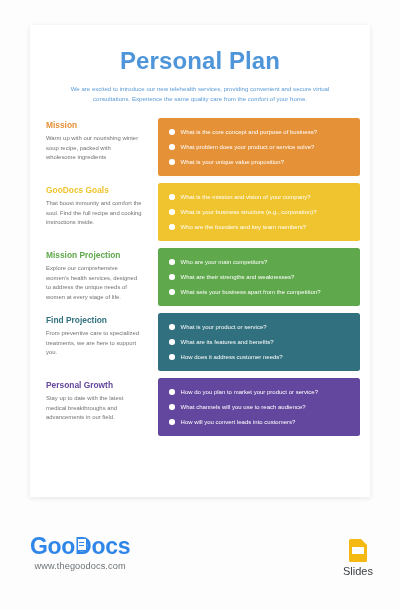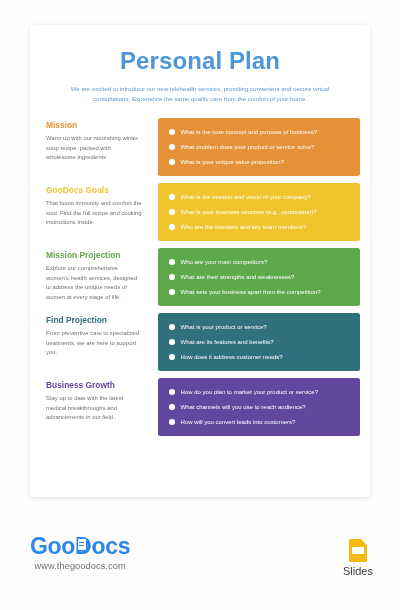--- a/index.html
+++ b/index.html
@@ -307,21 +307,21 @@
           </div>
           <div class="q-row">
             <span class="bullet"></span>
             <span class="q-text">How does it address customer needs?</span>
           </div>
         </div>
       </div>
 
       <div class="section">
         <div class="left-col">
-          <div class="sec-heading" style="color:#63469e">Business Growth</div>
+          <div class="sec-heading" style="color:#63469e">Personal Growth</div>
           <div class="sec-desc">Stay up to date with the latest medical breakthroughs and advancements in our field.</div>
         </div>
         <div class="block" style="background:#63469e">
           <div class="q-row">
             <span class="bullet"></span>
             <span class="q-text">How do you plan to market your product or service?</span>
           </div>
           <div class="q-row">
             <span class="bullet"></span>
             <span class="q-text">What channels will you use to reach  audience?</span>

